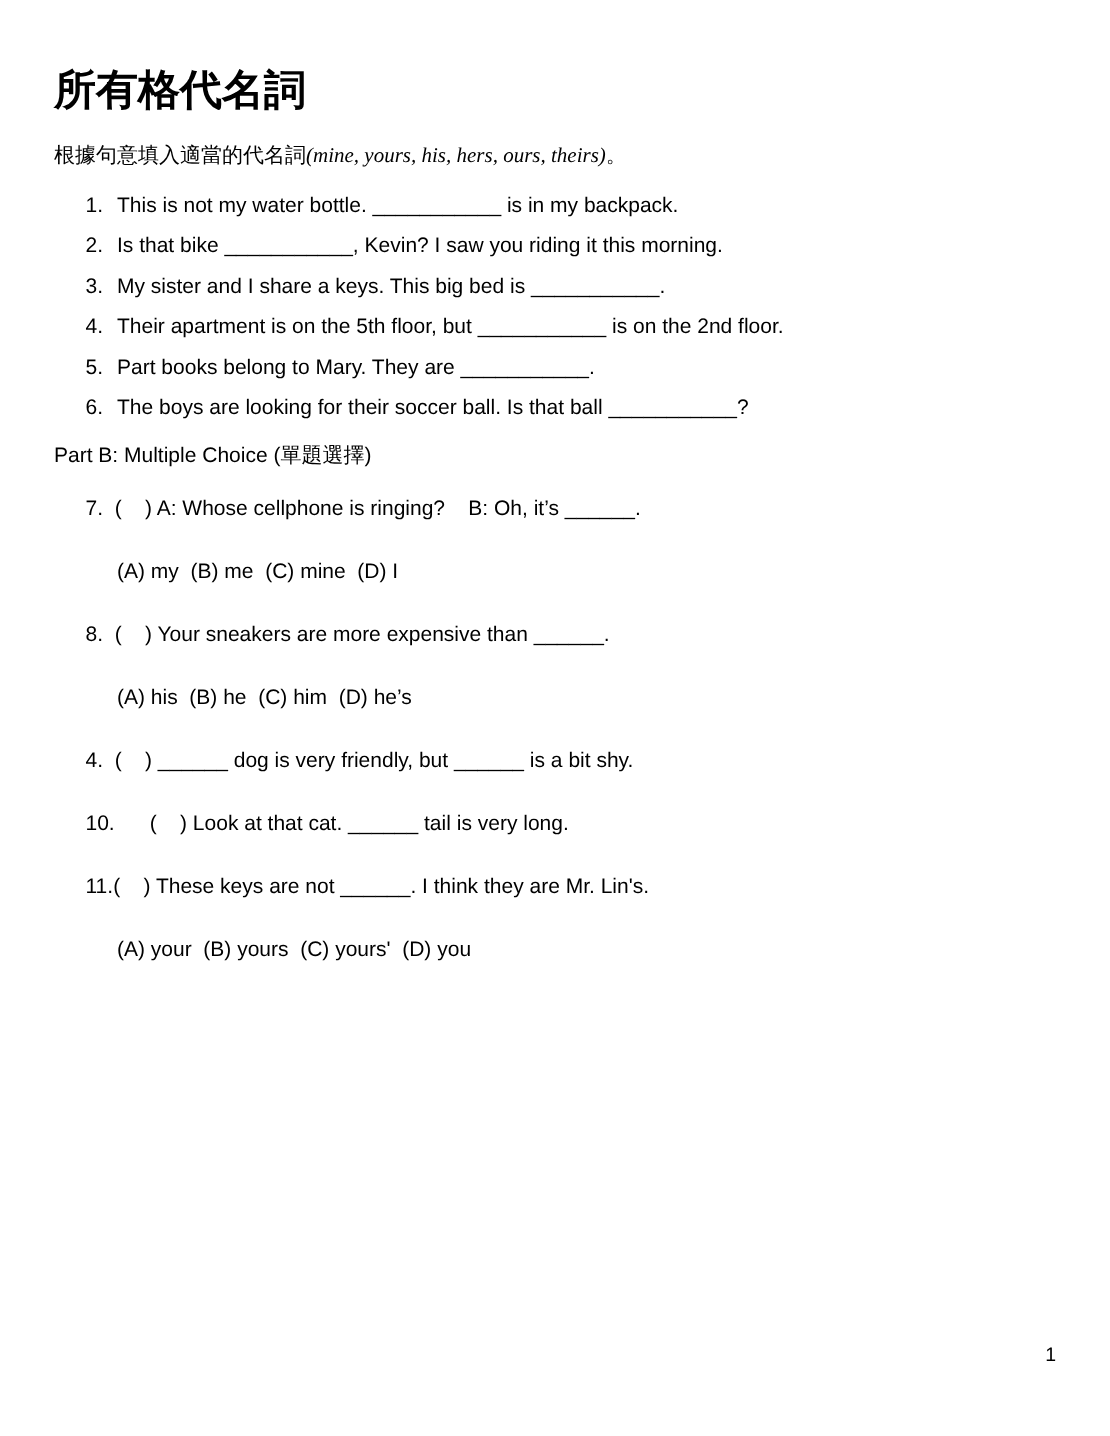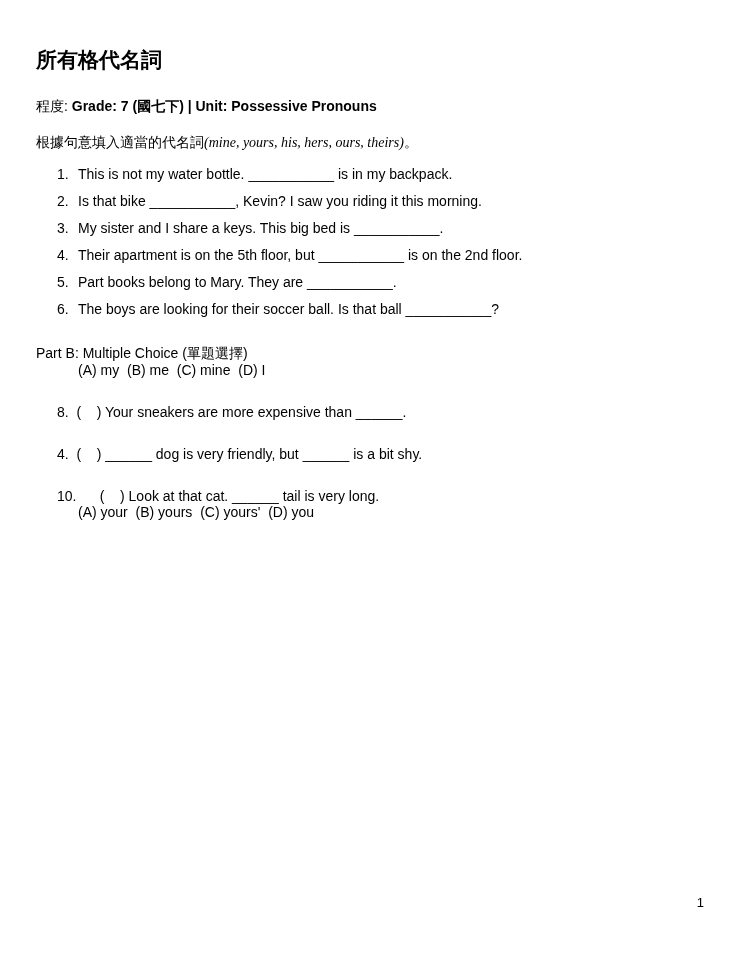--- a/index.html
+++ b/index.html
@@ -11,21 +11,21 @@
     color: #000000;
     font-family: "Liberation Sans", "DejaVu Sans", sans-serif;
     font-size: 14px;
     position: relative;
     overflow: hidden;
   }
   .page {
     padding: 0 36px;
   }
   .doc-title {
-    font-size: 21px;
+    font-size: 28px;
     line-height: 30px;
     font-weight: bold;
     margin-top: 45px;
   }
   .meta-line {
     margin-top: 22px;
     line-height: 18px;
     white-space: pre-wrap;
   }
   .meta-line .bold { font-weight: bold; }
@@ -46,74 +46,77 @@
     line-height: 27px;
     padding-left: 21px;
     white-space: pre-wrap;
   }
   .fill-item .num {
     width: 21px;
     flex: 0 0 21px;
   }
   .fill-item .txt { flex: 1; }
   .part-b-heading {
-    margin-top: 21px;
+    margin-top: 9px;
     line-height: 18px;
   }
   .mc-block { margin: 0; }
   .q-line {
     margin-top: 26px;
     line-height: 16px;
     padding-left: 21px;
     white-space: pre-wrap;
   }
   .q-line.first { margin-top: 18px; }
   .q-opts {
+    margin-top: 26px;
     line-height: 16px;
     padding-left: 42px;
     white-space: pre-wrap;
   }
   .page-number {
     position: absolute;
     right: 36px;
     bottom: 47px;
     font-size: 13px;
     line-height: 14px;
   }
 </style>
 </head>
 <body>
 
 <div class="page">
 
   <h1 class="doc-title">所有格代名詞</h1>
 
-  <div class="meta-line"><span>程度: </span><span class="bold">Grade: 7 (國七下) | Unit: Possessive Pronouns</span></div>
 
 
   <div class="instruction"><span>根據句意填入適當的代名詞</span><span class="italic">(mine, yours, his, hers, ours, theirs)</span><span>。</span></div>
 
   <div class="fill-list">
     <div class="fill-item"><span class="num">1.</span><span class="txt">This is not my water bottle. ___________ is in my backpack.</span></div>
     <div class="fill-item"><span class="num">2.</span><span class="txt">Is that bike ___________, Kevin? I saw you riding it this morning.</span></div>
     <div class="fill-item"><span class="num">3.</span><span class="txt">My sister and I share a keys. This big bed is ___________.</span></div>
     <div class="fill-item"><span class="num">4.</span><span class="txt">Their apartment is on the 5th floor, but ___________ is on the 2nd floor.</span></div>
     <div class="fill-item"><span class="num">5.</span><span class="txt">Part books belong to Mary. They are ___________.</span></div>
     <div class="fill-item"><span class="num">6.</span><span class="txt">The boys are looking for their soccer ball. Is that ball ___________?</span></div>
   </div>
 
   <div class="part-heading part-b-heading">Part B: Multiple Choice (單題選擇)</div>
 
   <div class="mc-block">
+    <div class="q-line first">7.  (    ) A: Whose cellphone is ringing?    B: Oh, it’s ______.</div>
     <div class="q-opts">(A) my  (B) me  (C) mine  (D) I</div>
 
     <div class="q-line">8.  (    ) Your sneakers are more expensive than ______.</div>
+    <div class="q-opts">(A) his  (B) he  (C) him  (D) he’s</div>
 
     <div class="q-line">4.  (    ) ______ dog is very friendly, but ______ is a bit shy.</div>
 
     <div class="q-line">10.      (    ) Look at that cat. ______ tail is very long.</div>
 
+    <div class="q-line">11.(    ) These keys are not ______. I think they are Mr. Lin's.</div>
     <div class="q-opts">(A) your  (B) yours  (C) yours'  (D) you</div>
   </div>
 
 </div>
 
 <div class="page-number">1</div>
 
 </body></html>

